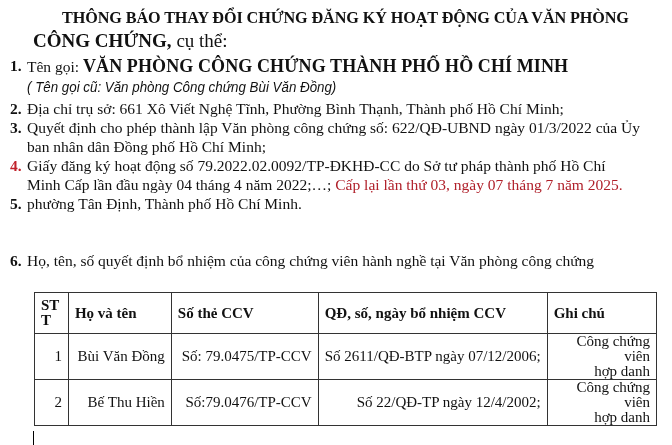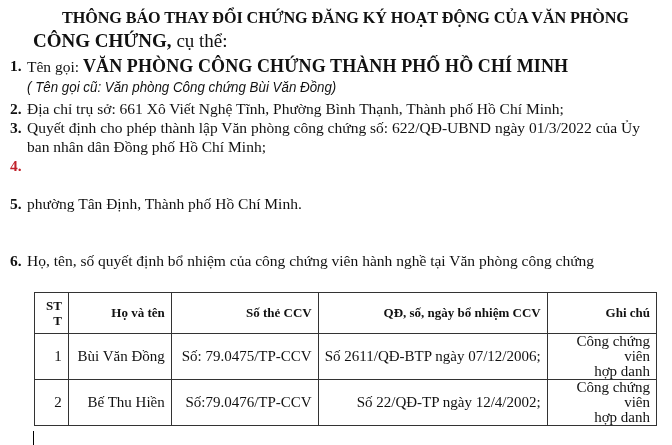--- a/index.html
+++ b/index.html
@@ -96,22 +96,22 @@
     }
     table.ccv td, table.ccv th {
       border: 1.5px solid #333333;
       padding: 0 6px;
       vertical-align: middle;
       text-align: right;
     }
     table.ccv th {
       height: 40px;
       font-weight: bold;
-      text-align: right;
-      font-size: 13px;
+      text-align: left;
+      font-size: 15px;
     }
     table.ccv td {
       height: 40px;
     }
     .col-stt { width: 21px; }
     .col-name { width: 90px; margin-left: 13px; }
     .col-card { width: 134px; }
     .col-qd { width: 214px; }
     .col-note { width: 98px; }
     th.col-stt { line-height: 15px; padding: 0 4px; }
@@ -162,20 +162,24 @@
     <span class="num">3.</span>
     <div class="body">
       <span class="line">Quyết định cho phép thành lập Văn phòng công chứng số: 622/QĐ-UBND ngày 01/3/2022 của Ủy</span>
       <span class="line">ban nhân dân Đồng phố Hồ Chí Minh;</span>
     </div>
   </div>
 
   <div class="item" style="top:156px;">
     <span class="num red">4.</span>
     <div class="body">
+      <span class="line">Giấy đăng ký hoạt động số  79.2022.02.0092/TP-ĐKHĐ-CC do Sở tư pháp thành phố Hồ Chí</span>
+      <span class="line">
+        <span>Minh Cấp lần đầu ngày 04 tháng 4 năm 2022;…; </span><span class="redtext">Cấp lại lần thứ 03, ngày 07 tháng 7 năm 2025.</span>
+      </span>
     </div>
   </div>
 
   <div class="item" style="top:194px;">
     <span class="num">5.</span>
     <div class="body">
       <span class="line">phường Tân Định, Thành phố Hồ Chí Minh.</span>
     </div>
   </div>
 

